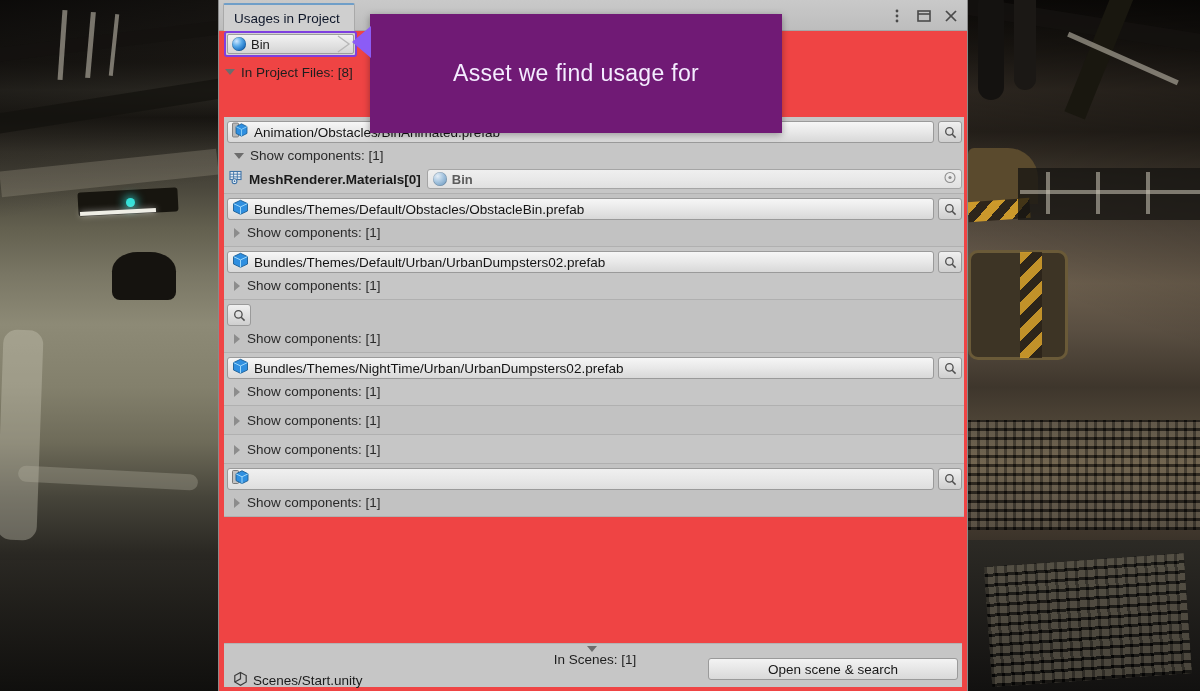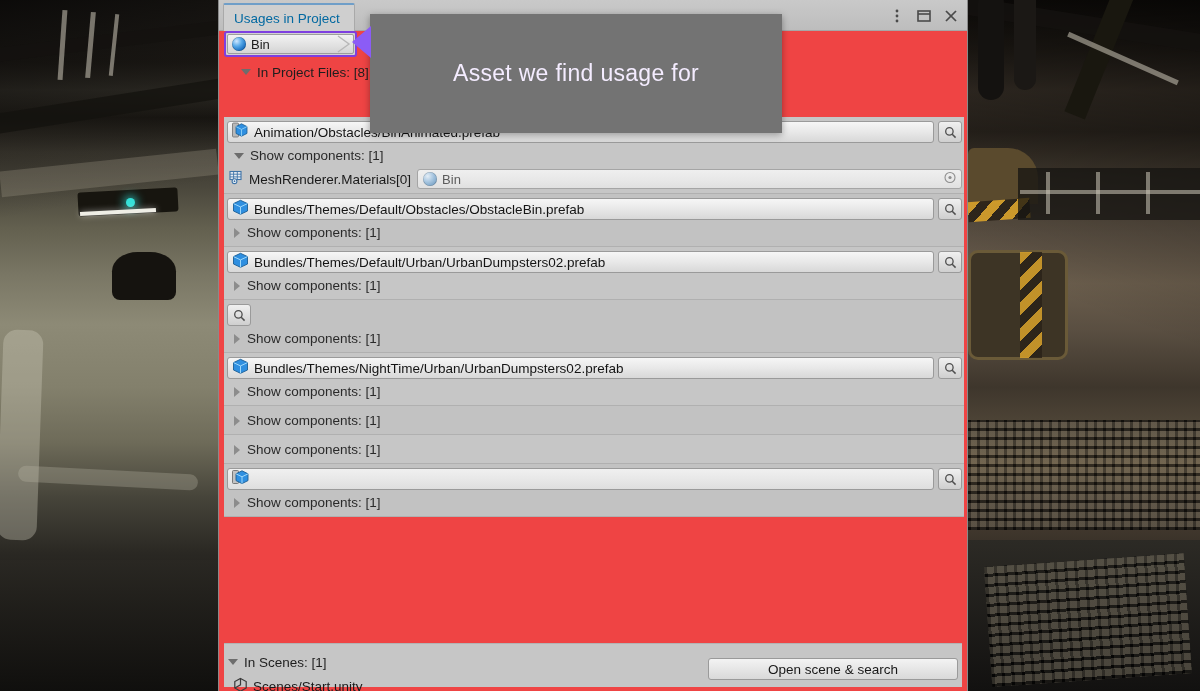--- a/index.html
+++ b/index.html
@@ -91,21 +91,21 @@
   .tab {
     position: absolute; left: 4px; top: 3px;
     height: 28px;
     padding: 0 14px 0 10px;
     display: flex; align-items: center;
     background: #cfcfcf;
     border: 1px solid #a9a9a9;
     border-bottom: none;
     border-top: 2px solid #6f9ec8;
     border-radius: 2px 2px 0 0;
-    font-size: 13.5px; color: #0369a1;
+    font-size: 13.5px; color: #0f172a;
     white-space: nowrap;
   }
   .win-ctrls {
     position: absolute; right: 8px; top: 0; height: 31px;
     display: flex; align-items: center; gap: 11px;
   }
   .wc { width: 16px; height: 16px; display: flex; align-items: center;
         justify-content: center; color: #4a4a4a; }
   .wc svg { display: block; }
 
@@ -228,20 +228,21 @@
     height: 23px;
     padding-left: 10px;
     font-size: 13.5px;
     color: #2a2a2a;
   }
   .comp-detail-row {
     display: flex; align-items: center;
     height: 24px;
     padding: 0 2px 0 5px;
     gap: 6px;
+    font-weight: bold;
   }
   .comp-label {
     display: flex; align-items: center;
     font-size: 13.5px; color: #1a1a1a;
     white-space: nowrap;
   }
   .ref-field {
     flex: 1 1 auto;
     height: 20px;
     display: flex; align-items: center;
@@ -286,21 +287,21 @@
     border-radius: 3px;
     display: flex; align-items: center; justify-content: center;
     font-size: 13.5px; color: #181818;
   }
 
   
   #callout {
     position: absolute;
     left: 370px; top: 14px;
     width: 412px; height: 119px;
-    background: #737373;
+    background: #701a75;
     display: flex; align-items: center; justify-content: center;
     box-shadow: 0 2px 7px rgba(0,0,0,0.35);
     z-index: 40;
   }
   #callout .txt {
     color: #f4ecff;
     font-size: 23px;
     letter-spacing: 0.3px;
     white-space: nowrap;
   }
@@ -391,21 +392,21 @@
         <span class="mat-ico"></span>
         <span>Bin</span>
         <span class="chev">
           <svg width="14" height="18" viewBox="0 0 14 18">
             <path d="M1 1 L12 9 L1 17" fill="none" stroke="#b8b8b8" stroke-width="1.4"></path>
           </svg>
         </span>
       </div>
     </div>
 
-    <div class="section-hdr" style="position:absolute; left:16px; top:31px;">
+    <div class="section-hdr" style="position:absolute; left:0; top:31px;">
       <span class="tri down"></span>
       <span>In Project Files: [8]</span>
     </div>
 
     <div class="results">
 
       <div class="result-group">
         <div class="obj-row">
           <div class="obj-field">
             <span class="ico">
@@ -582,21 +583,21 @@
         </div>
         <div class="comp-row">
           <span class="tri right"></span>
           <span>Show components: [1]</span>
         </div>
       </div>
 
     </div>
 
     <div class="bottom-sec">
-      <div class="section-hdr" style="padding-left:4px; margin-top:8px;">
+      <div class="section-hdr" style="padding-left:4px; margin-top:2px;flex-direction:column;">
         <span class="tri down"></span>
         <span>In Scenes: [1]</span>
       </div>
       <div class="scene-row">
         <span class="ico">
           <svg width="15" height="15" viewBox="0 0 15 15">
             <path d="M7.5 1.4 L13.2 4.6 L13.2 11 L7.5 14.2 L1.8 11 L1.8 4.6 Z" fill="none" stroke="#3a3a3a" stroke-width="1.2"></path>
             <path d="M7.5 1.4 L7.5 7.8 L1.8 11" fill="none" stroke="#3a3a3a" stroke-width="1.2"></path>
           </svg>
         </span>

